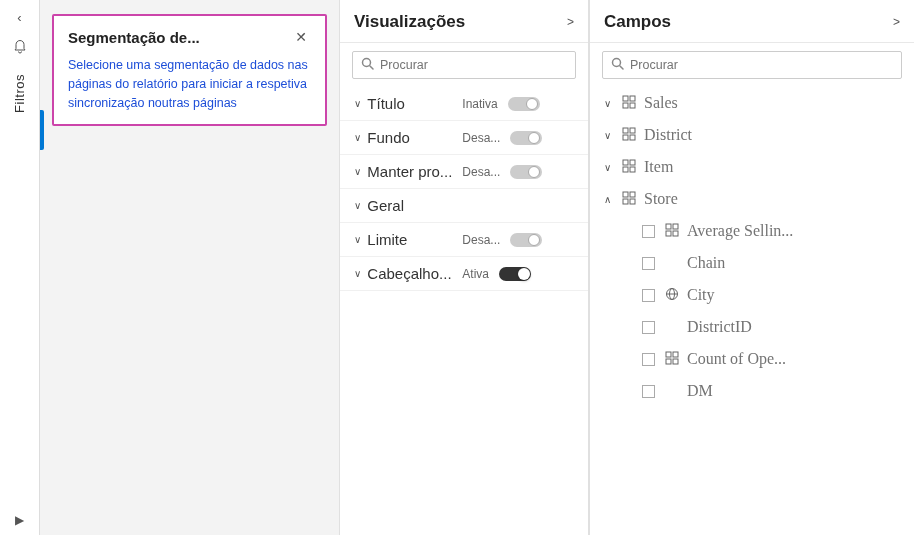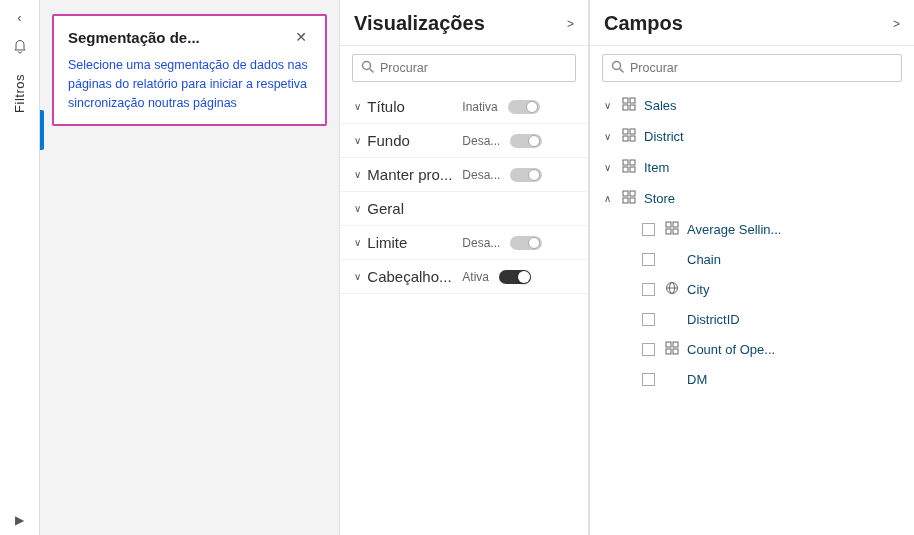--- a/index.html
+++ b/index.html
@@ -77,21 +77,21 @@
 
     .panel-header-bar {
       display: flex;
       align-items: center;
       justify-content: space-between;
       padding: 12px 14px 10px;
       border-bottom: 1px solid #e8e8e8;
     }
 
     .panel-header-title {
-      font-size: 20px;
+      font-size: 17px;
       font-weight: 600;
       color: #222;
     }
 
     .panel-header-arrow {
       color: #555;
       font-size: 12px;
       cursor: pointer;
     }
 
@@ -227,26 +227,27 @@
 
     .campos-icon {
       margin-right: 6px;
       font-size: 14px;
       color: #444;
       width: 18px;
       text-align: center;
     }
 
     .campos-name {
-      font-size: 13px;
-      color: #0c4a6e;
+      font-size: 16px;
+      color: #737373;
       flex: 1;
       white-space: nowrap;
       overflow: hidden;
       text-overflow: ellipsis;
+      font-family: Liberation Serif, serif;
     }
 
     .campos-checkbox {
       width: 13px;
       height: 13px;
       border: 1px solid #aaa;
       margin-right: 8px;
       flex-shrink: 0;
       background: #fff;
     }

